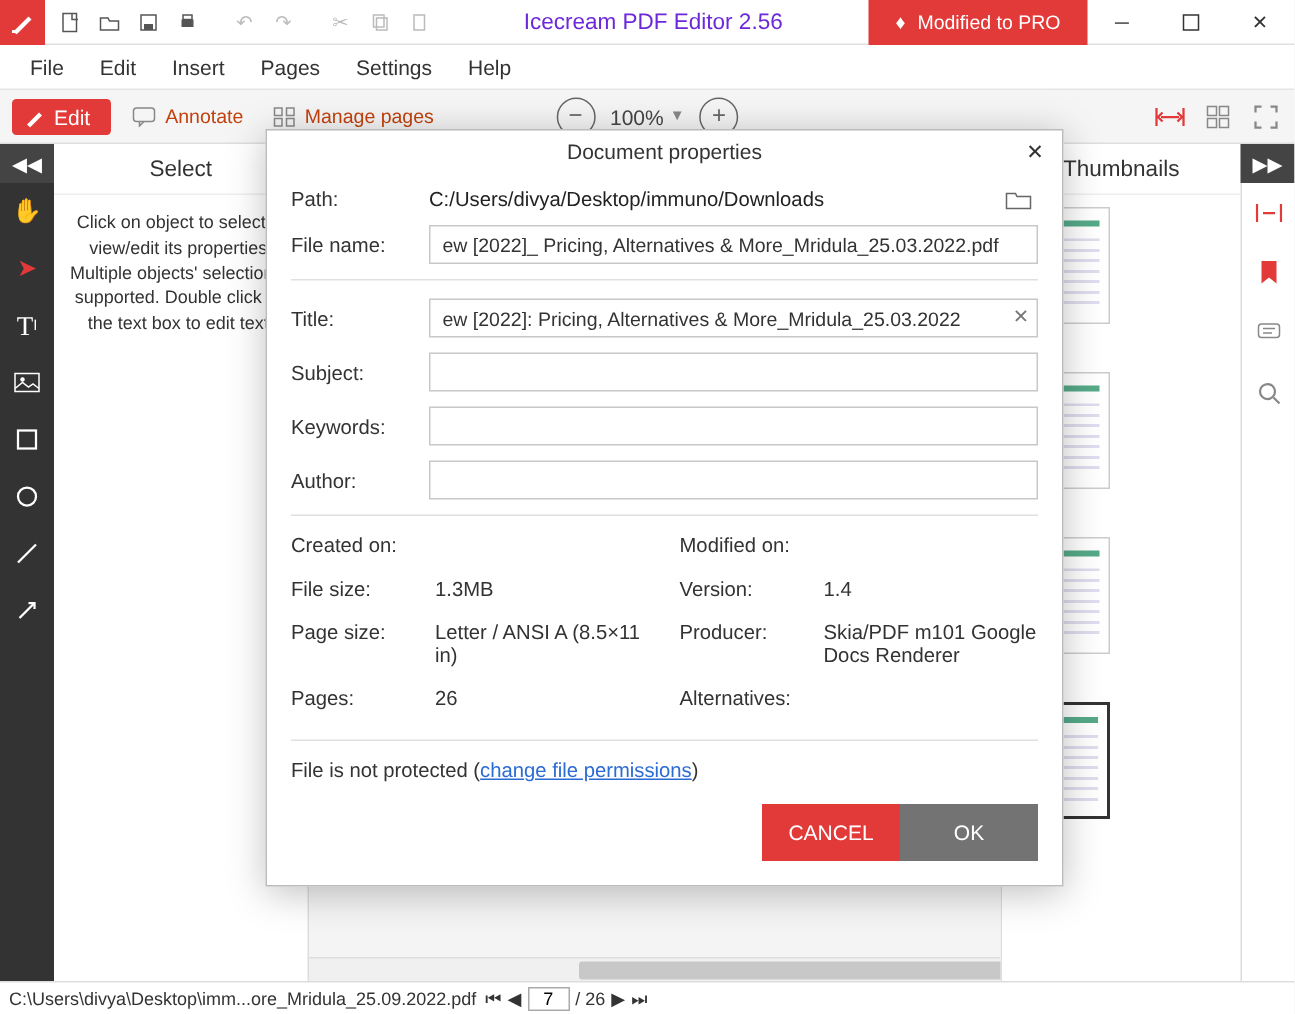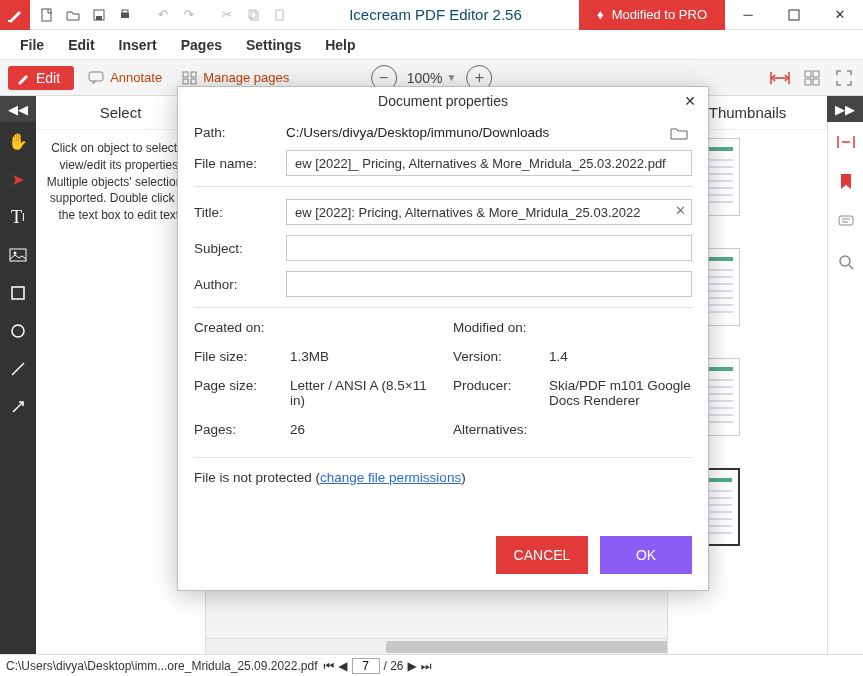--- a/index.html
+++ b/index.html
@@ -5,27 +5,27 @@
 * { box-sizing: border-box; font-family: "Segoe UI", Arial, sans-serif; }
 body { margin: 0; width: 863px; height: 676px; background: #f7f7f7; overflow: hidden; position: relative; font-size: 13px; color: #333; }
 
 
 .titlebar { height: 30px; background: #fff; display: flex; align-items: center; border-bottom: 1px solid #e0e0e0; }
 .app-icon { width: 30px; height: 30px; background: #e23939; display:flex; align-items:center; justify-content:center; }
 .app-icon svg { width: 16px; height: 16px; }
 .tb-icons { display: flex; gap: 0; padding-left: 4px; }
 .tb-icons .ico { width: 26px; height: 30px; display:flex; align-items:center; justify-content:center; color:#555; }
 .tb-sep { width: 12px; }
-.title-center { flex: 1; text-align: center; font-size: 15px; color: #0c4a6e; }
+.title-center { flex: 1; text-align: center; font-size: 15px; color: #6d28d9; }
 .upgrade-btn { background: #e23939; color: #fff; height: 30px; padding: 0 18px; display:flex; align-items:center; gap:8px; font-size:13px; }
 .win-controls { display:flex; }
 .win-controls .wc { width: 46px; height: 30px; display:flex; align-items:center; justify-content:center; color:#333; }
 
 
-.menubar { height: 30px; background:#fff; display:flex; align-items:center; padding-left:10px; gap: 4px; border-bottom:1px solid #e5e5e5;font-weight:bold; }
+.menubar { height: 30px; background:#fff; display:flex; align-items:center; padding-left:10px; gap: 4px; border-bottom:1px solid #e5e5e5; }
 .menubar .mitem { padding: 4px 10px; color:#333; font-size:14px; }
 
 
 .toolbar { height: 36px; background:#f5f5f5; display:flex; align-items:center; padding: 0 8px; gap:8px; border-bottom:1px solid #ddd; position:relative; }
 .edit-btn { background:#e23939; color:#fff; border-radius:3px; padding:4px 14px 4px 8px; display:flex; align-items:center; gap:6px; font-size:14px; }
 .tbtn { display:flex; align-items:center; gap:6px; color:#c2410c; padding:4px 6px; }
 .zoom-group { position:absolute; left: 50%; transform:translateX(-50%); display:flex; align-items:center; gap:10px; }
 .zbtn { width:26px; height:26px; border:1.5px solid #666; border-radius:50%; display:flex; align-items:center; justify-content:center; color:#666; font-size:16px; }
 .zoom-val { font-size:14px; color:#444; display:flex; align-items:center; gap:4px; }
 .right-tools { margin-left:auto; display:flex; gap:10px; }
@@ -87,24 +87,24 @@
 
 .info-grid { display:flex; gap: 20px; }
 .info-col { flex:1; }
 .irow { display:flex; margin-bottom:14px; }
 .irow .il { width: 96px; color:#333; font-size:13.5px; }
 .irow .iv { flex:1; color:#333; font-size:13.5px; }
 
 .protect-line { font-size:13.5px; margin-top:4px; margin-bottom:14px; }
 .protect-line a { color:#2a6bd4; text-decoration:underline; cursor:pointer; }
 
-.dlg-buttons { display:flex; justify-content:flex-end; gap:12px; padding: 0 16px 16px 0; }
+.dlg-buttons { display:flex; justify-content:flex-end; padding: 0 16px 16px 0; }
 .btn { width:92px; height:38px; display:flex; align-items:center; justify-content:center; font-size:14px; }
 .btn.cancel { background:#e23939; color:#fff; }
-.btn.ok { background:#8b5cf6; color:#fff; }
+.btn.ok { background:#737373; color:#fff; }
 
 svg { display:block; }
 </style>
 </head>
 <body>
 
 <div class="titlebar">
   <div class="app-icon">
     <svg viewBox="0 0 16 16">
         <path d="M2 14 L12 4 L14 6 L4 16 Z" fill="#fff"></path>
@@ -379,20 +379,24 @@
       <div class="input-wrap">
         <input type="text" value="ew [2022]: Pricing, Alternatives &amp; More_Mridula_25.03.2022" style="">
         <span class="clear-x">✕</span>
       </div>
     </div>
     <div class="frow">
       <div class="lbl">Subject:</div>
       <div class="input-wrap"><input type="text" value="" style=""></div>
     </div>
     <div class="frow">
+      <div class="lbl">Keywords:</div>
+      <div class="input-wrap"><input type="text" value="" style=""></div>
+    </div>
+    <div class="frow">
       <div class="lbl">Author:</div>
       <div class="input-wrap"><input type="text" value="" style=""></div>
     </div>
 
     <div class="divider"></div>
 
     <div class="info-grid">
       <div class="info-col">
         <div class="irow">
             <div class="il">Created on:</div>

